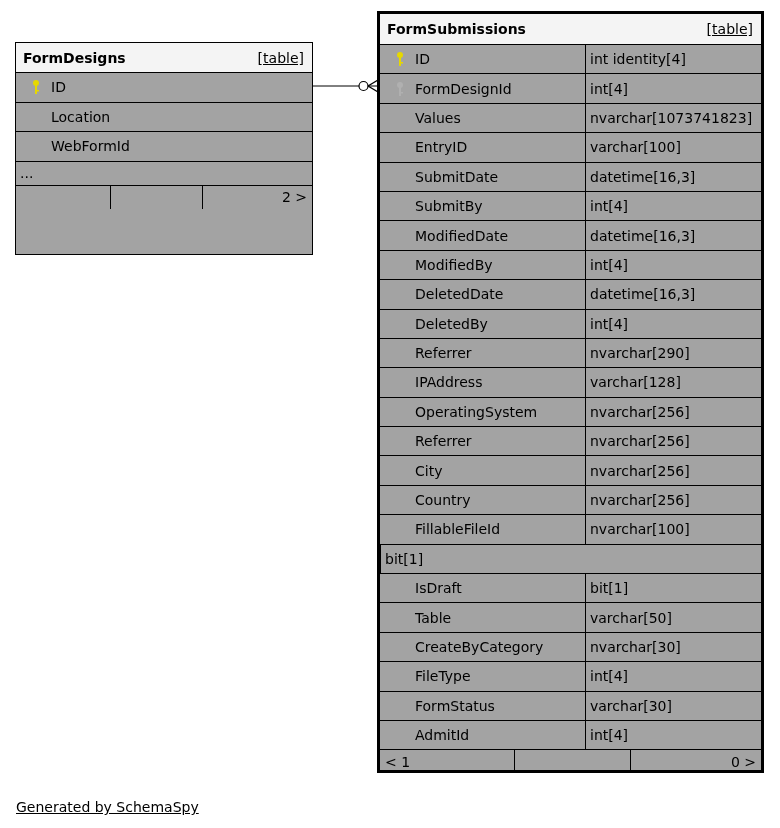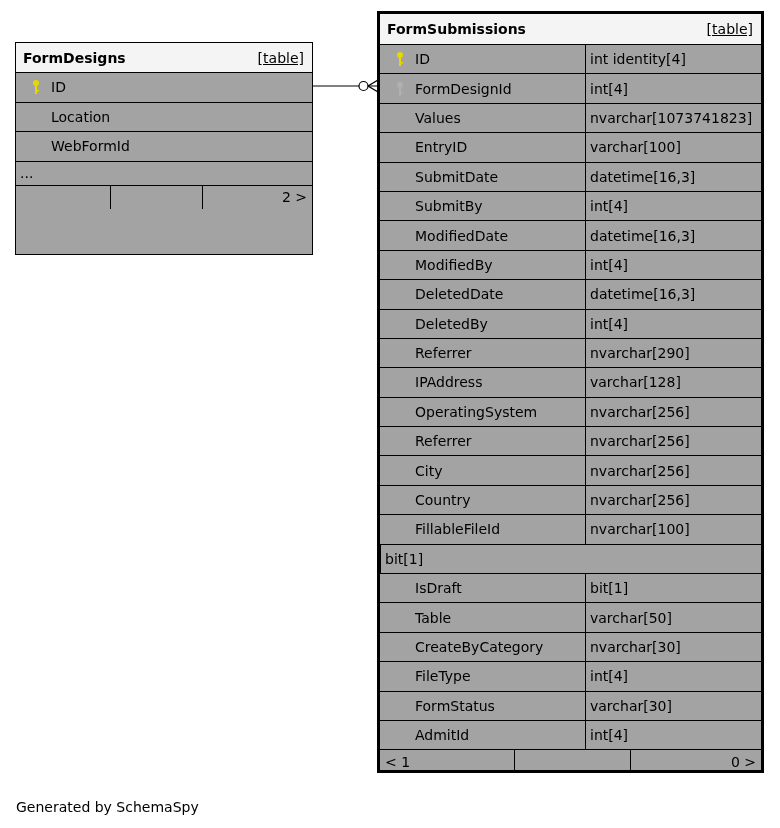--- a/index.html
+++ b/index.html
@@ -19,21 +19,21 @@
   .ellipsis { height:24px; border-bottom:1px solid #000; display:flex; align-items:center; padding-left:4px; box-sizing:border-box; font-size:14px; }
 
   #fd { left:15px; top:42px; width:298px; height:213px; border:1px solid #000; }
   #fd .tbl-head { height:30px; }
   #fd .row { height:29.5px; }
   #fs { left:377px; top:11px; width:387px; height:762px; border:3px solid #000; }
   #fs .tbl-head { height:31px; }
   #fs .col-name { width:205px; }
   #fs .col-type { flex:1; }
 
-  #footer-text { position:absolute; left:16px; top:799px; font-size:14px; }
+  #footer-text { position:absolute; left:16px; top:799px; font-size:14px;text-decoration:underline; }
   #rel { position:absolute; left:0; top:0; }
 </style>
 </head>
 <body>
 
 <svg id="rel" width="780" height="828">
   <line x1="313" y1="86" x2="359" y2="86" stroke="#000" stroke-width="1"></line>
   <circle cx="363.5" cy="86" r="4.5" fill="#fff" stroke="#000" stroke-width="1.2"></circle>
   <line x1="368" y1="86" x2="378" y2="86" stroke="#000" stroke-width="1"></line>
   <line x1="368" y1="86" x2="378" y2="80" stroke="#000" stroke-width="1.4"></line>

